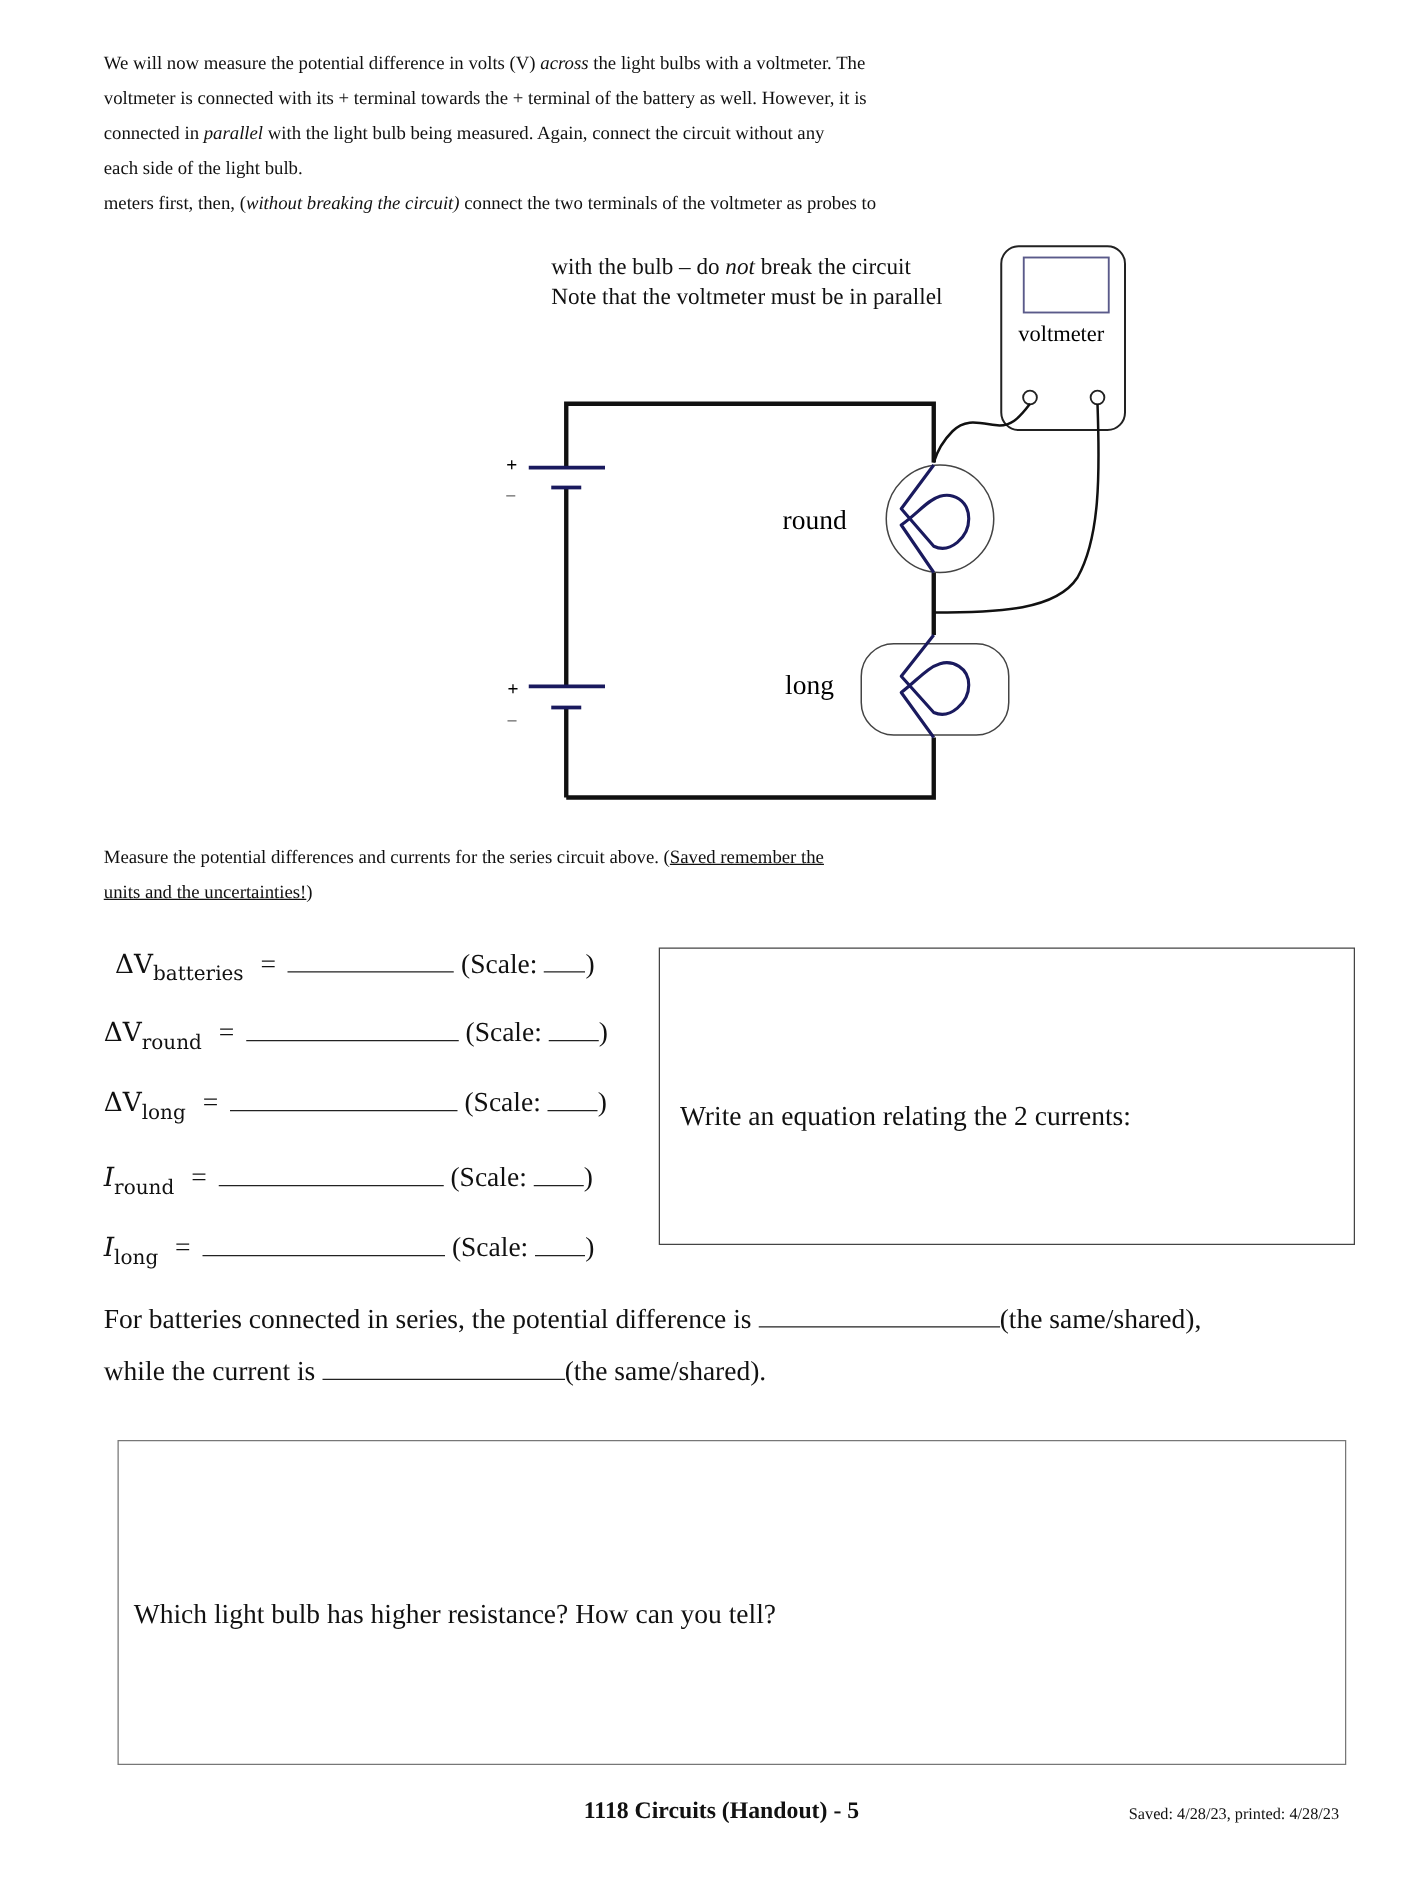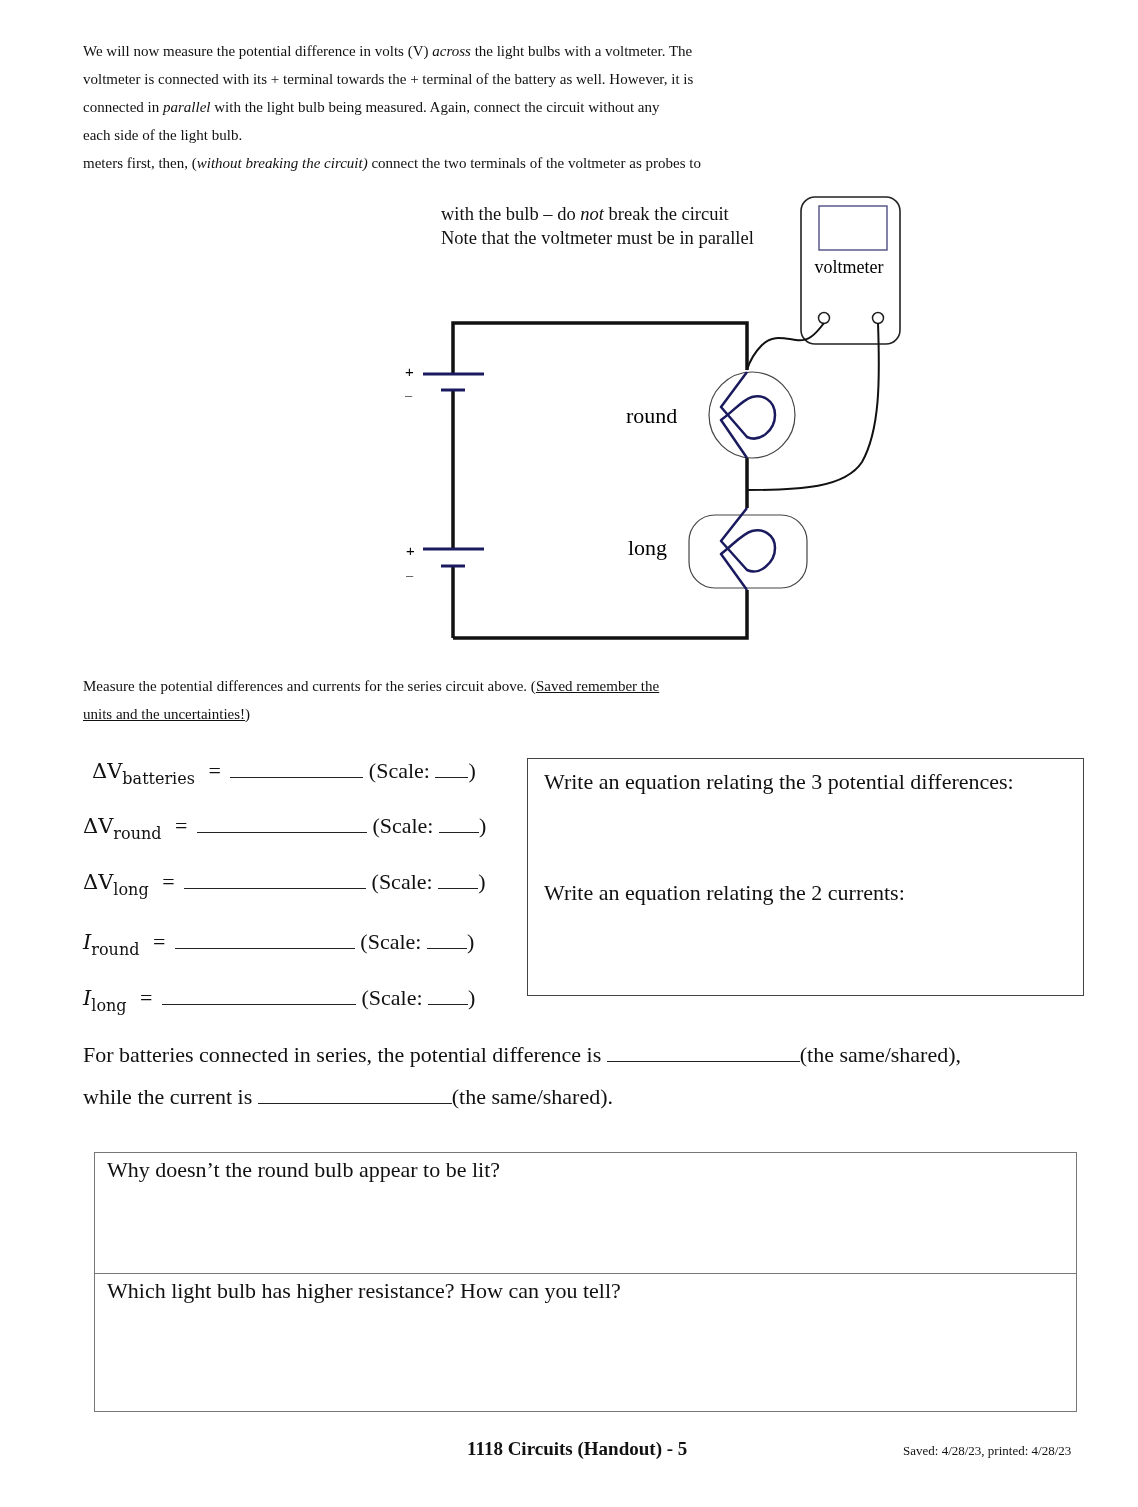--- a/index.html
+++ b/index.html
@@ -124,34 +124,30 @@
   <span>(Scale: </span><span class="blank" style="width:40px;"></span><span>)</span>
 </div>
 <div class="row" style="left:83px; top:985px;">
   <span class="sym"><i>I</i></span><span class="sub">long</span>
   <span style="margin-left:8px;">=</span>
   <span class="blank" style="width:194px; margin-left:4px;"></span>
   <span>(Scale: </span><span class="blank" style="width:40px;"></span><span>)</span>
 </div>
 
 <div class="abs eqbox">
-  <div class="q" style="top:10px;">Write an equation relating the 3 potential differences:</div>
   <div class="q" style="top:121px;">Write an equation relating the 2 currents:</div>
 </div>
 
 <div class="abs series" style="top:1042px;">
   <span>For batteries connected in series, the potential difference is </span><span class="blank" style="width:193px;"></span><span>(the same/shared),</span>
 </div>
 <div class="abs series" style="top:1084px;">
   <span>while the current is </span><span class="blank" style="width:194px;"></span><span>(the same/shared).</span>
 </div>
 
 <div class="abs qtable">
-  <div class="qcell" style="top:0; height:120px; border-bottom:1.5px solid #777;">
-    <div class="q">Why doesn’t the round bulb appear to be lit?</div>
-  </div>
   <div class="qcell" style="top:121px; height:137px;">
     <div class="q">Which light bulb has higher resistance?  How can you tell?</div>
   </div>
 </div>
 
 <div class="abs footer-title">1118 Circuits (Handout) - 5</div>
 <div class="abs footer-date">Saved: 4/28/23, printed: 4/28/23</div>
 
 </body></html>

